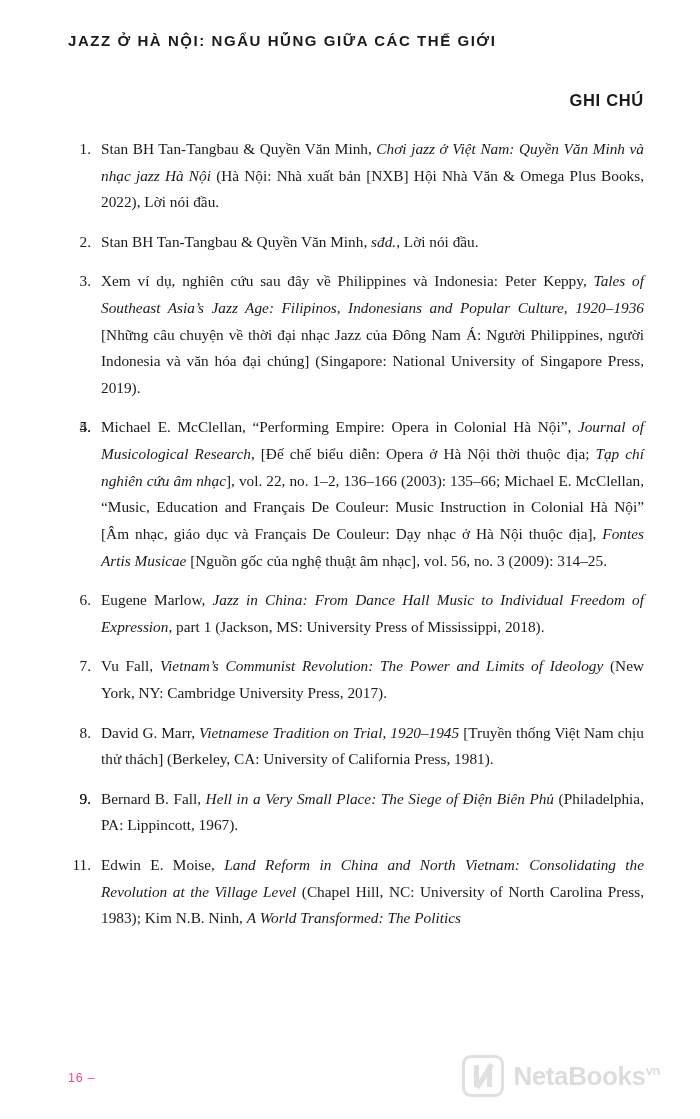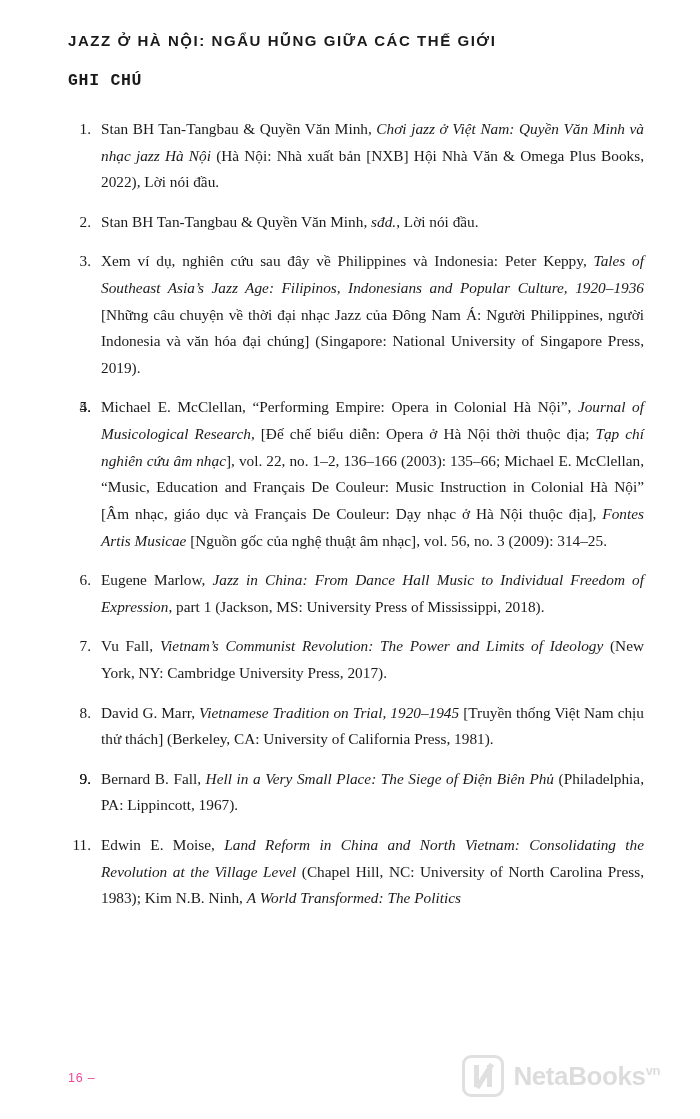--- a/index.html
+++ b/index.html
@@ -25,26 +25,27 @@
     font-family: "Liberation Sans", sans-serif;
     font-size: 15px;
     letter-spacing: 1.55px;
     font-weight: 700;
     color: #1a1a1a;
     text-transform: uppercase;
     margin-top: 2px;
     white-space: nowrap;
   }
   .section-title {
-    font-family: Liberation Mono, monospace;
+    font-family: Liberation Sans, sans-serif;
     font-weight: 700;
     font-size: 16.5px;
     letter-spacing: 0.7px;
-    margin-top: 22px;
+    margin-top: 42px;
     margin-bottom: 0;
+    text-align: right;
   }
   ol.notes {
     list-style: none;
     margin: 0;
     padding: 0;
     margin-top: 26px;
   }
   ol.notes > li {
     position: relative;
     padding-left: 33px;

